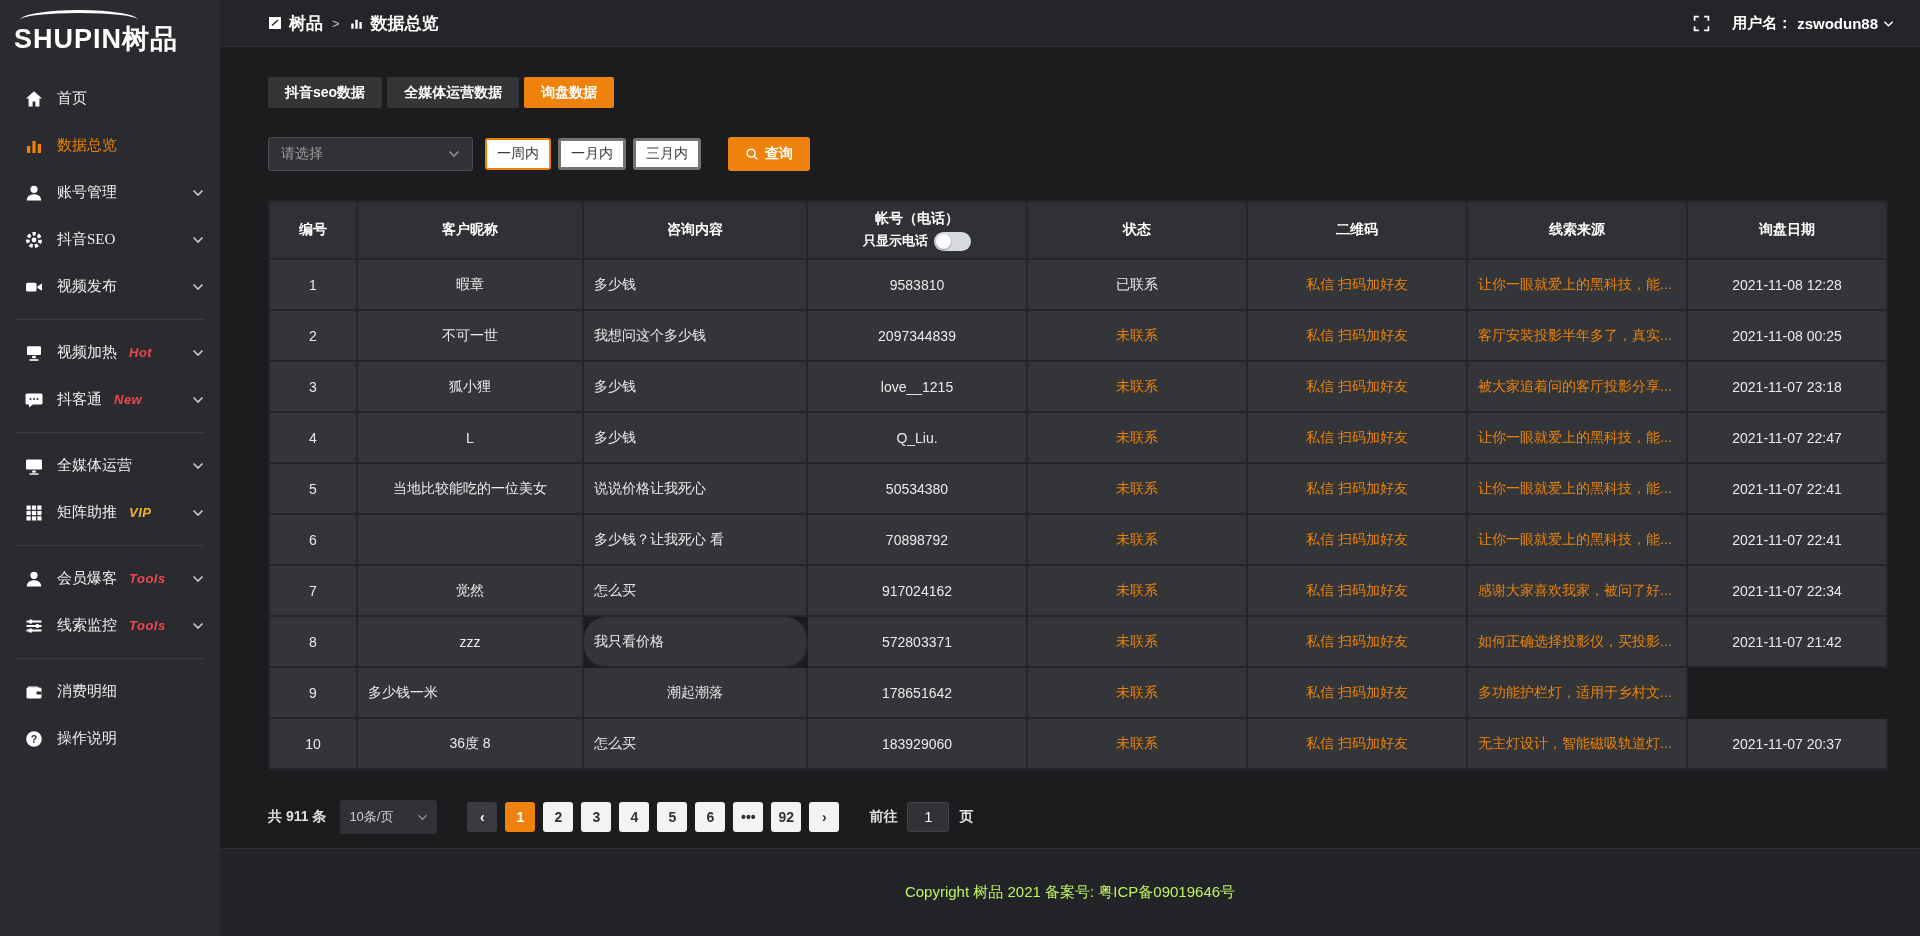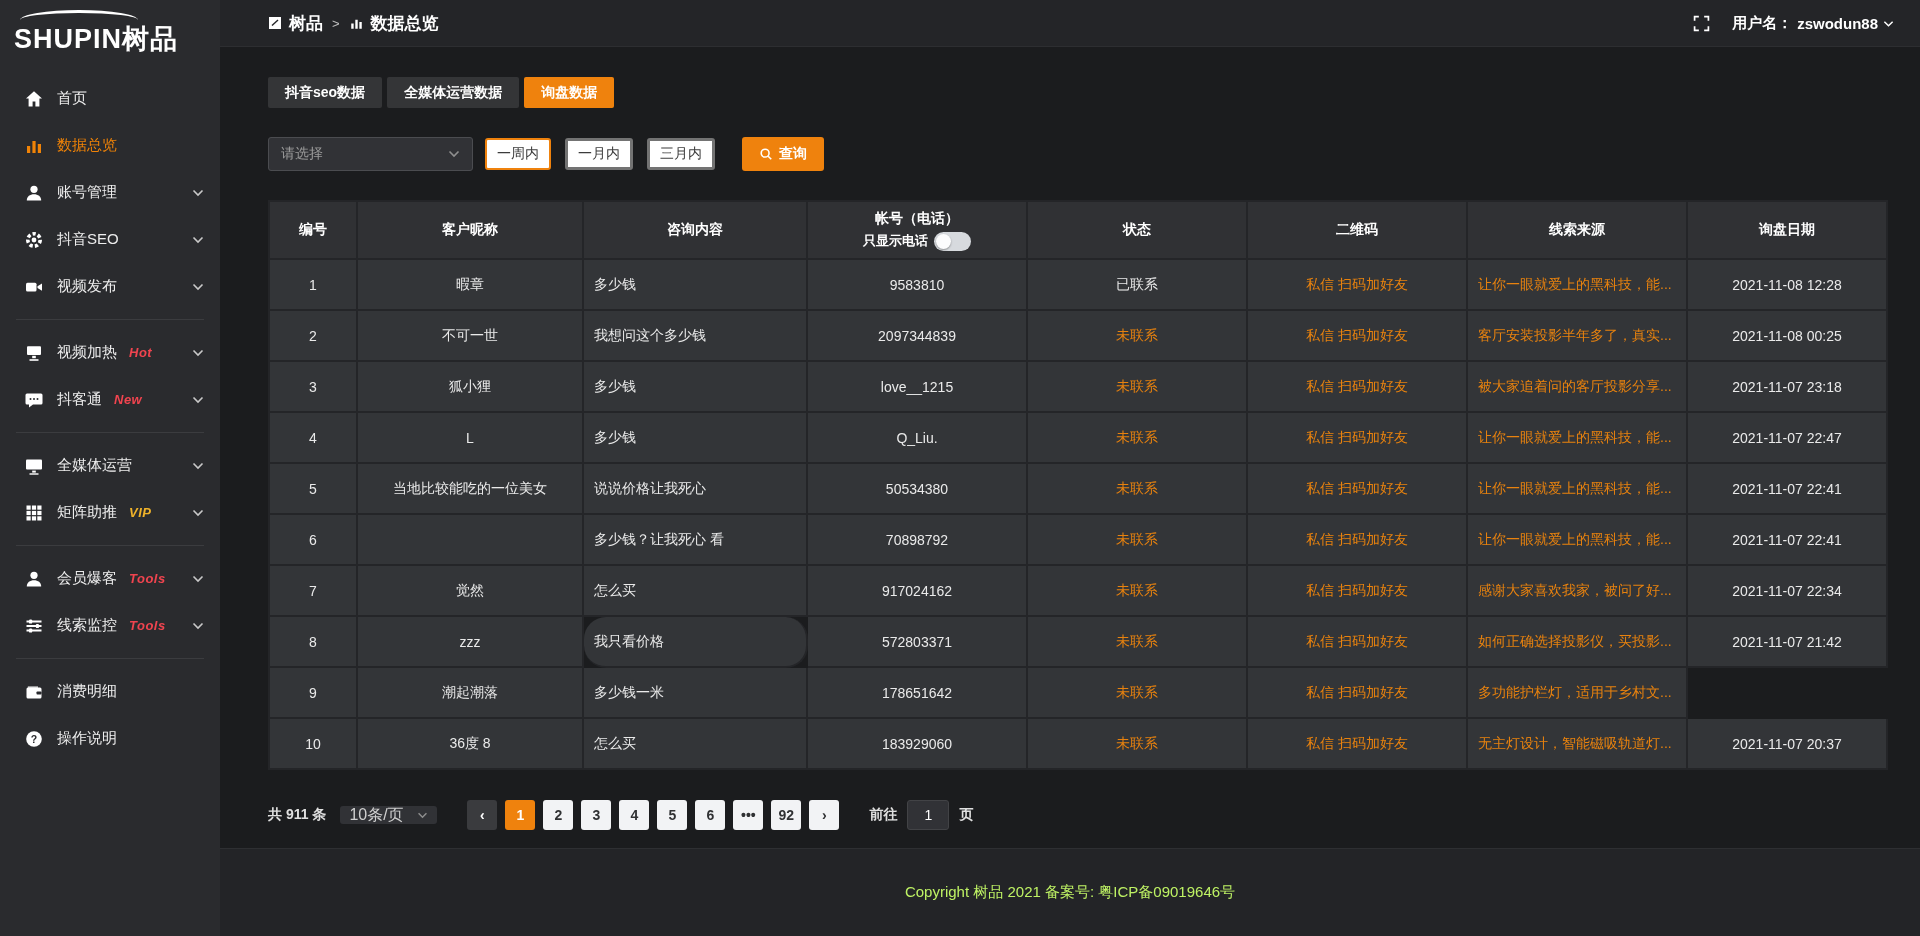--- a/index.html
+++ b/index.html
@@ -11,21 +11,21 @@
   .sidebar { width:220px; background:#2a2b2e; flex-shrink:0; display:flex; flex-direction:column; }
   .logo { padding:10px 0 6px 14px; cursor:pointer; }
   .logo-arc { width:118px; height:10px; border-top:3px solid #fff; border-radius:50% 50% 0 0 / 100% 100% 0 0; margin:0 0 1px 6px; }
   .logo-text { font-size:27px; font-weight:800; color:#fff; letter-spacing:1px; white-space:nowrap; }
   .side-nav { padding-top:12px; }
   .side-item { height:47px; display:flex; align-items:center; padding:0 16px 0 24px; font-size:15px; color:#ededed; cursor:pointer; }
   .side-item.active { color:#f08307; }
   .side-icon { width:20px; height:20px; margin-right:13px; display:inline-flex; color:#fff; flex-shrink:0; }
   .side-icon svg { width:100%; height:100%; }
   .side-item.active .side-icon { color:#f08307; }
-  .side-label { white-space:nowrap; }
+  .side-label { white-space:nowrap;font-family:Liberation Serif, serif; }
   .side-badge { font-style:italic; font-weight:bold; font-size:13px; margin-left:12px; letter-spacing:.5px; }
   .side-chev { margin-left:auto; color:#c9c9c9; display:inline-flex; }
   .side-divider { height:1px; background:#3b3c3f; margin:9px 16px; }
 
   
   .main { flex:1; display:flex; flex-direction:column; min-width:0; }
   .topbar { height:47px; background:#242528; border-bottom:1px solid #2d2e31; display:flex; align-items:center; justify-content:space-between; padding:0 26px 0 48px; flex-shrink:0; }
   .breadcrumb { display:flex; align-items:center; gap:7px; font-size:17px; font-weight:bold; color:#fff; }
   .bc-icon { display:inline-flex; color:#fff; }
   .bc-sep { color:#c0c0c0; font-size:13px; font-weight:normal; padding:0 2px; }
@@ -38,42 +38,42 @@
 
   
   .tabs { display:flex; gap:5px; margin-bottom:29px; }
   .tab { height:31px; padding:0 17px; display:flex; align-items:center; background:#343537; color:#fff; font-size:14px; font-weight:bold; border-radius:2px; cursor:pointer; }
   .tab.active { background:#ef820d; }
 
   
   .filter-row { display:flex; align-items:center; margin-bottom:29px; }
   .f-select { width:205px; height:34px; background:#313236; border:1px solid #4b4c50; border-radius:3px; display:flex; align-items:center; justify-content:space-between; padding:0 12px; color:#9b9b9b; font-size:14px; cursor:pointer; }
   .f-select .chev { display:inline-flex; color:#8f8f8f; }
-  .range-btns { display:flex; gap:14px; margin-left:12px; }
+  .range-btns { display:flex; gap:7px; margin-left:12px; }
   .range-btn { min-width:57px; height:32px; padding:0 10px; background:#fff; border:3px solid #737373; border-radius:3px; color:#3c3c3c; font-size:14px; display:flex; align-items:center; justify-content:center; cursor:pointer; }
   .range-btn.active { border:2px solid #ef820d; }
   .query-btn { margin-left:27px; height:34px; padding:0 17px; background:#ef820d; border:none; border-radius:3px; color:#fff; font-size:14px; font-weight:bold; display:flex; align-items:center; gap:6px; cursor:pointer; }
 
   
   .table { width:1620px; }
   .t-row { display:grid; grid-template-columns:90px 226px 224px 220px 220px 220px 220px 200px; }
   .t-cell { background:#333538; border-right:2px solid #242528; border-bottom:2px solid #242528; height:51px; display:flex; align-items:center; justify-content:center; font-size:14px; color:#eaeaea; text-align:center; padding:0 10px; overflow:hidden; white-space:nowrap; }
   .t-row .t-cell:first-child { border-left:2px solid #242528; }
   .t-head .t-cell { background:#303134; height:60px; font-weight:bold; color:#fff; border-top:2px solid #242528; }
   .orange { color:#e8820e; }
   .link { color:#e8820e; cursor:pointer; }
   .acc-head { display:flex; flex-direction:column; align-items:center; gap:4px; }
   .acc-sub { display:flex; align-items:center; font-size:13px; font-weight:bold; color:#fff; }
   .toggle { width:37px; height:19px; border-radius:10px; background:#d7dade; position:relative; margin-left:6px; cursor:pointer; display:inline-block; }
   .toggle .knob { position:absolute; left:2px; top:2px; width:15px; height:15px; border-radius:50%; background:#fcfcfd; box-shadow:0 1px 2px rgba(0,0,0,.35); }
 
   
   .pagination { display:flex; align-items:center; margin-top:30px; font-size:14px; color:#e0e0e0; }
   .pg-total { font-weight:bold; margin-right:14px; }
-  .pg-size { width:97px; height:18px; background:#313236; border-radius:3px; display:flex; align-items:center; justify-content:space-between; padding:0 9px; color:#cfcfcf; font-size:16px; cursor:pointer; margin-right:30px; }
+  .pg-size { width:97px; height:34px; background:#313236; border-radius:3px; display:flex; align-items:center; justify-content:space-between; padding:0 9px; color:#cfcfcf; font-size:13px; cursor:pointer; margin-right:30px; }
   .pg-size .chev { display:inline-flex; color:#8f8f8f; }
   .pg-btn { min-width:30px; height:30px; padding:0 6px; border-radius:3px; background:#f2f3f5; color:#303133; font-weight:bold; display:flex; align-items:center; justify-content:center; margin-right:8px; cursor:pointer; font-size:14px; }
   .pg-btn.prev { background:#3a3b3e; color:#fff; }
   .pg-btn.active { background:#ef820d; color:#fff; }
   .pg-goto { display:flex; align-items:center; gap:10px; margin-left:22px; font-weight:bold; }
   .pg-input { width:42px; height:30px; background:#313236; border:1px solid #424346; border-radius:3px; color:#fff; text-align:center; font-size:14px; font-family:inherit; }
 
   footer { height:88px; background:#232427; border-top:1px solid #2e2f32; display:flex; align-items:center; justify-content:center; font-size:15px; color:#bef264; flex-shrink:0; }
 </style>
 </head>
@@ -458,22 +458,22 @@
             <div class="t-cell">zzz</div>
             <div class="t-cell" style="justify-content:flex-start;border-radius:22px;">我只看价格</div>
             <div class="t-cell">572803371</div>
             <div class="t-cell orange">未联系</div>
             <div class="t-cell link">私信 扫码加好友</div>
             <div class="t-cell link" style="justify-content:flex-start;">如何正确选择投影仪，买投影...</div>
             <div class="t-cell">2021-11-07 21:42</div>
           </div>
           <div class="t-row">
             <div class="t-cell">9</div>
+            <div class="t-cell" style="justify-content:flex-start;">多少钱一米</div>
             <div class="t-cell">潮起潮落</div>
-            <div class="t-cell" style="justify-content:flex-start;">多少钱一米</div>
             <div class="t-cell">178651642</div>
             <div class="t-cell orange">未联系</div>
             <div class="t-cell link">私信 扫码加好友</div>
             <div class="t-cell link" style="justify-content:flex-start;">多功能护栏灯，适用于乡村文...</div>
           </div>
           <div class="t-row">
             <div class="t-cell">10</div>
             <div class="t-cell">36度 8</div>
             <div class="t-cell" style="justify-content:flex-start;">怎么买</div>
             <div class="t-cell">183929060</div>

